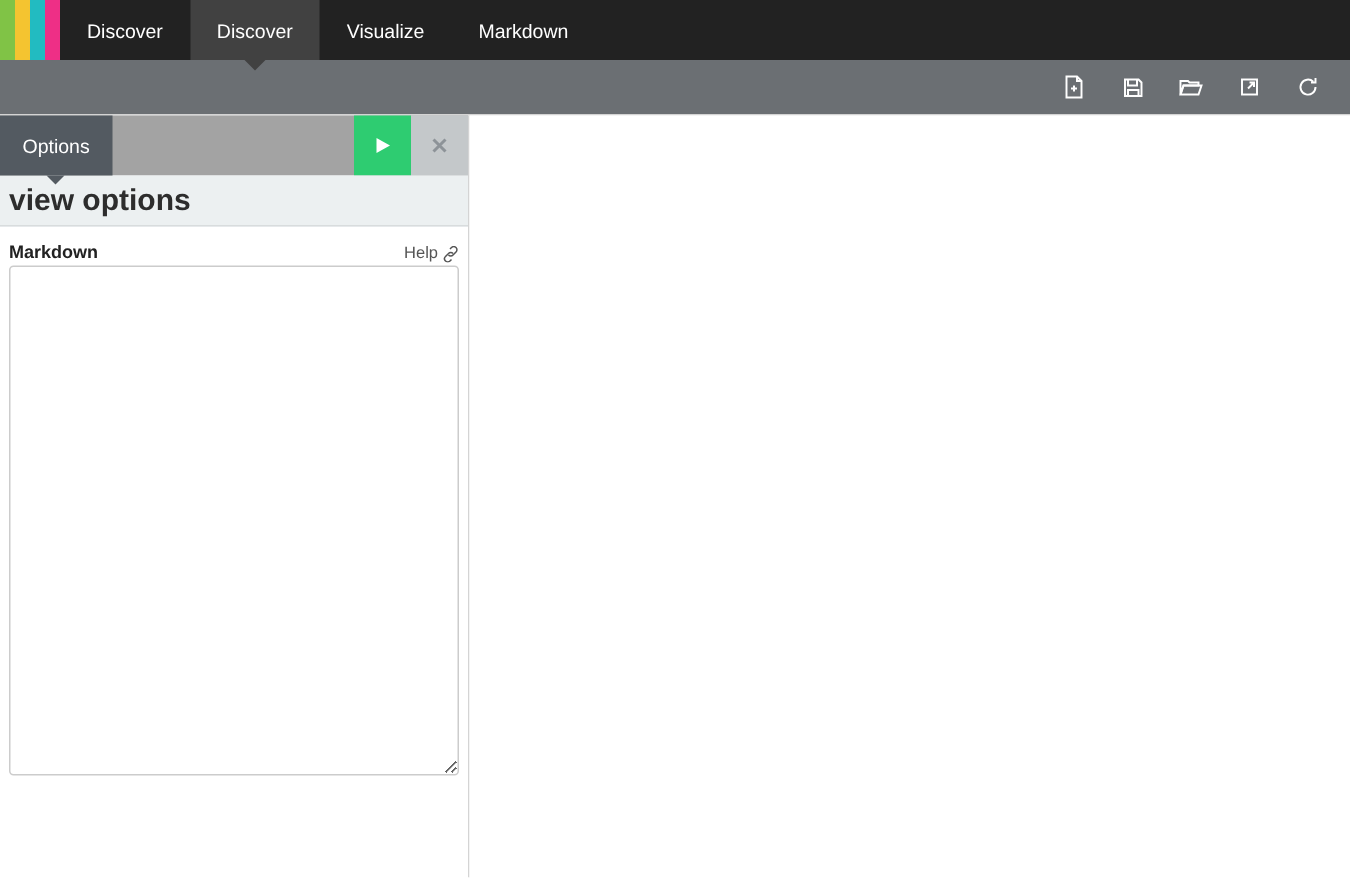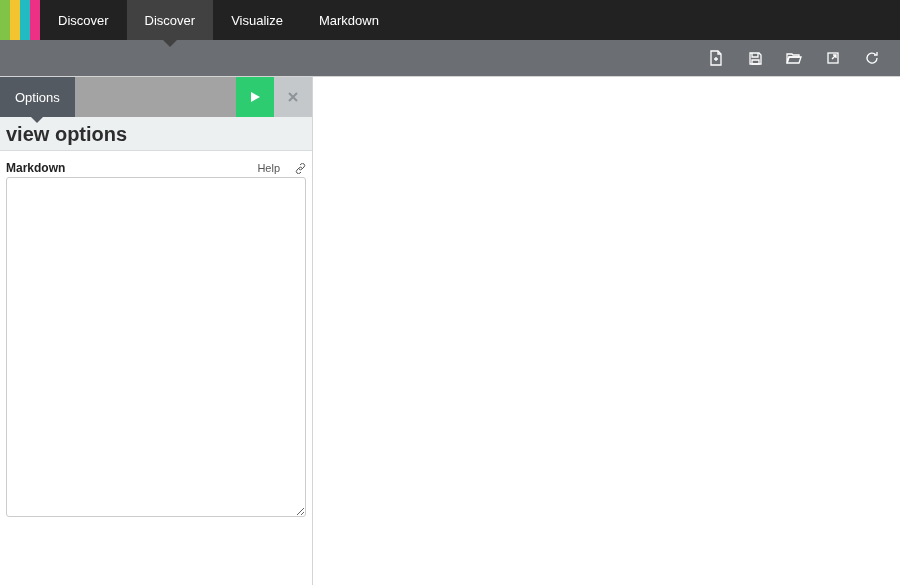--- a/index.html
+++ b/index.html
@@ -165,21 +165,21 @@
     .field-row .label {
       font-size: 12px;
       font-weight: 700;
       color: #222;
     }
     .field-row .help {
       font-size: 11px;
       color: #555;
       display: flex;
       align-items: center;
-      gap: 15px;
+      gap: 3px;
       cursor: pointer;
     }
     .help svg { stroke: #555; fill: none; }
 
     .md-editor-wrap {
       padding: 0 6px 6px 6px;
       flex: 1;
       display: flex;
       flex-direction: column;
     }

